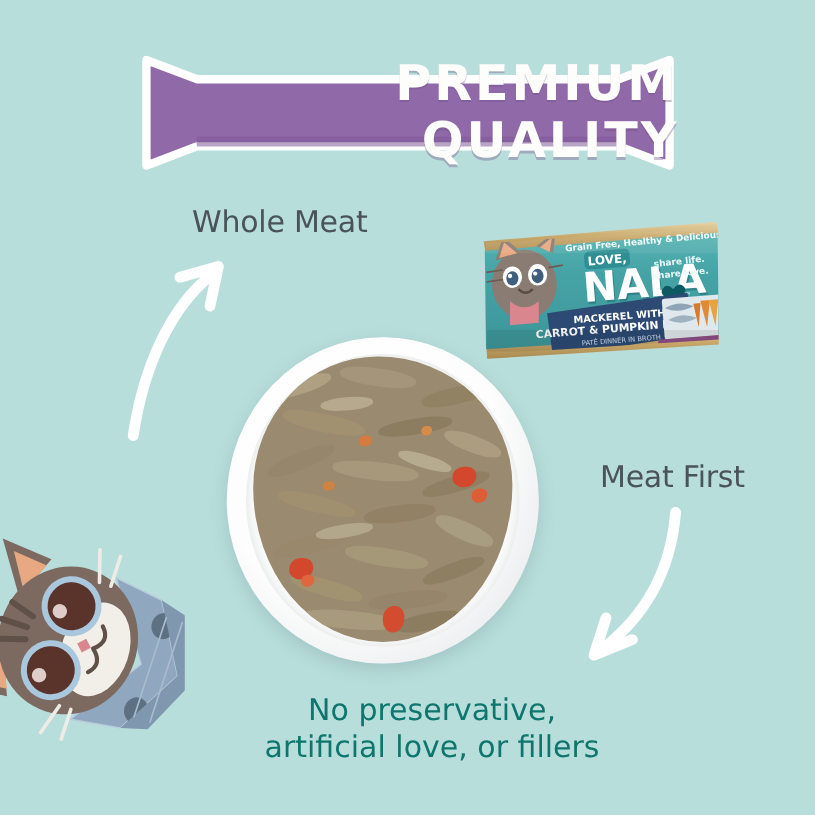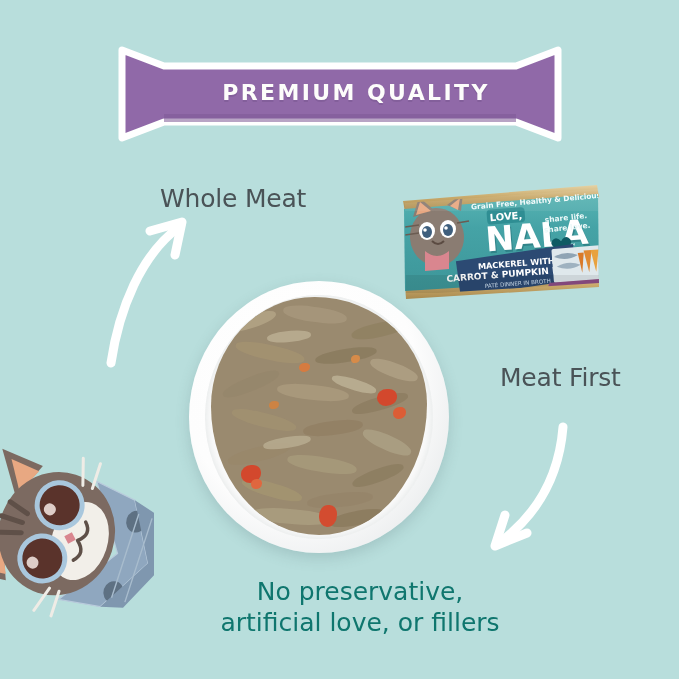--- a/index.html
+++ b/index.html
@@ -25,49 +25,50 @@
   .banner-wrap {
     position: absolute;
     left: 118px;
     top: 46px;
     width: 444px;
     height: 96px;
   }
   .banner-svg { position:absolute; left:0; top:0; }
   .banner-text {
     position: absolute;
-    left: 16px; top: 0;
+    left: 4px; top: 0;
     width: 444px;
     height: 96px;
     display: flex;
     align-items: center;
     justify-content: center;
     color: #fdfdfb;
-    font-size: 22px;
+    font-size: 41px;
     font-weight: bold;
     letter-spacing: 2.4px;
     text-transform: uppercase;
     font-family: "DejaVu Sans", sans-serif;
     text-shadow: 0 2px 0 rgba(110,78,132,0.35);
     padding-bottom: 3px;
     box-sizing: border-box;
+    text-align: right;
   }
 
   
   .feature-label {
     position: absolute;
     color: #4a5357;
     font-size: 25px;
     font-family: "DejaVu Sans", sans-serif;
     letter-spacing: -0.2px;
     white-space: nowrap;
   }
-  #label-whole-meat { left: 160px; top: 184px; }
+  #label-whole-meat { left: 160px; top: 170px; }
   #label-grain-free { left: 20px;  top: 381px; }
-  #label-meat-first { left: 500px; top: 363px; }
+  #label-meat-first { left: 500px; top: 383px; }
 
   #label-no-preservative {
     position: absolute;
     left: 150px;
     top: 576px;
     width: 420px;
     text-align: center;
     color: #0f766e;
     font-size: 25px;
     line-height: 31px;

